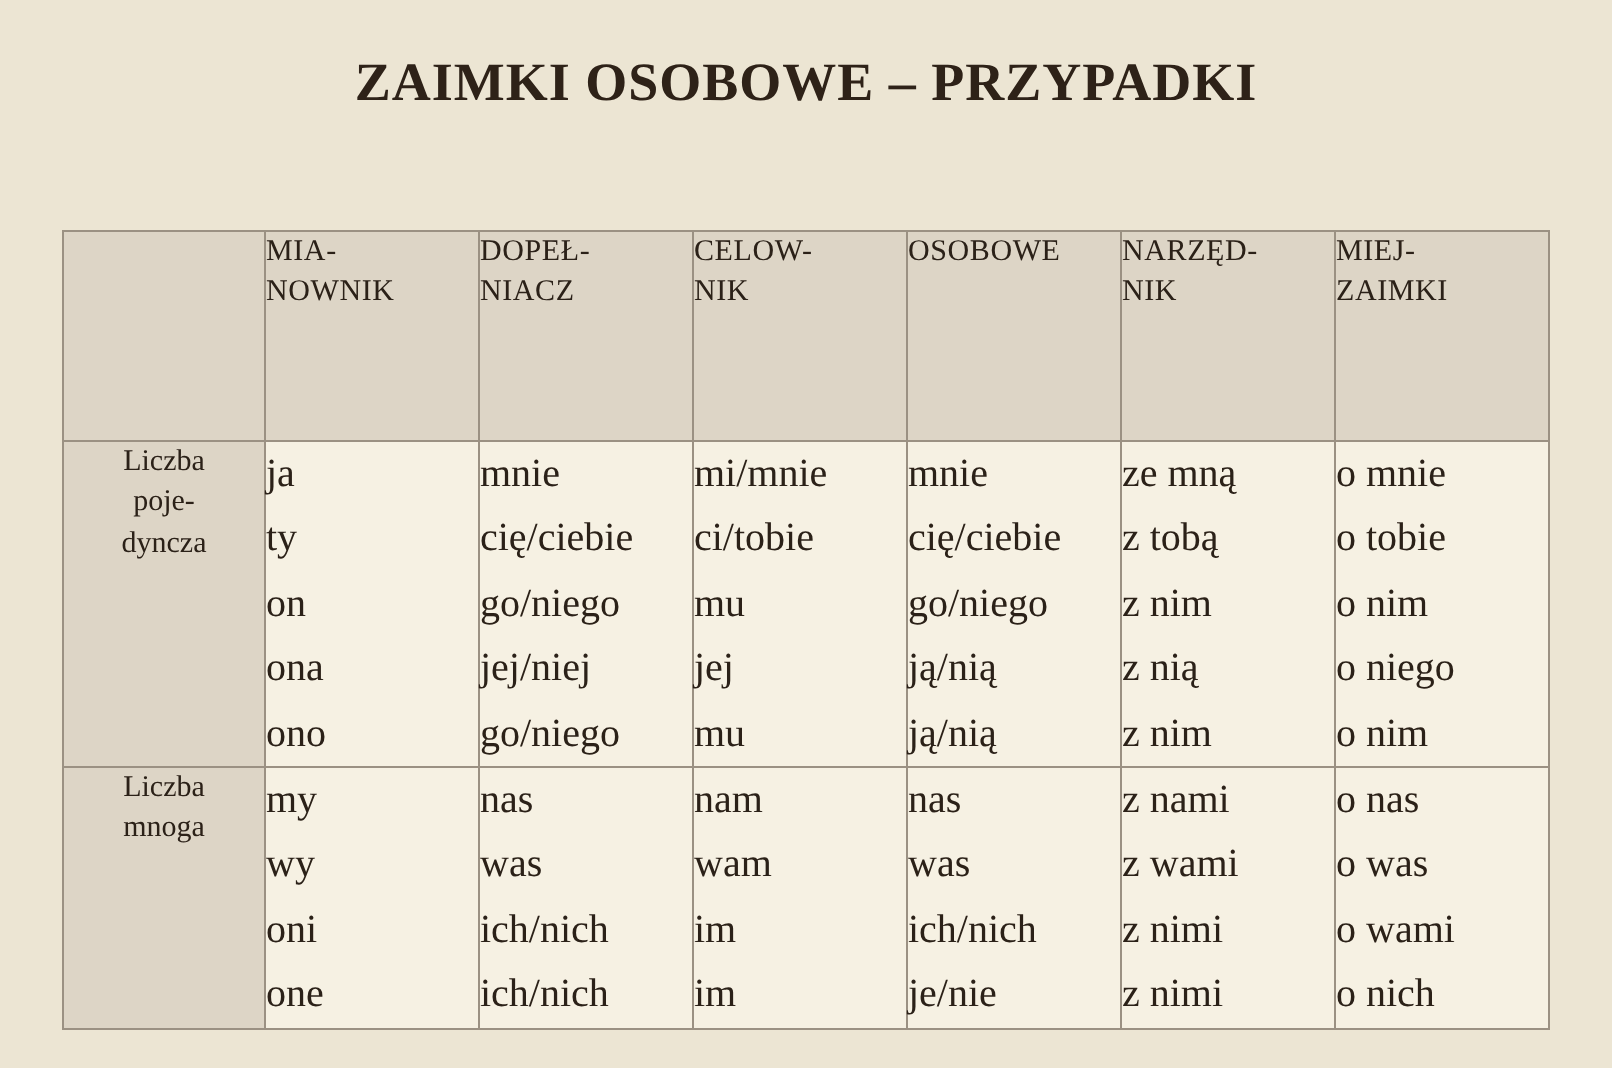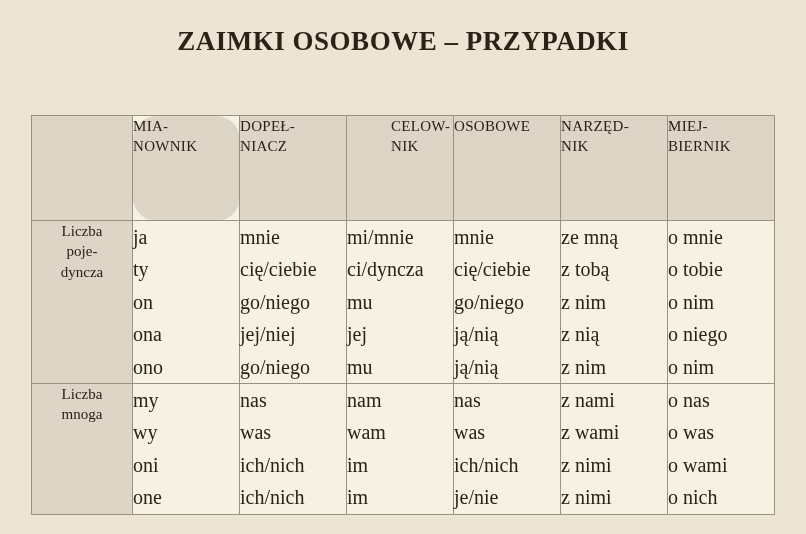--- a/index.html
+++ b/index.html
@@ -99,50 +99,50 @@
 
 <div class="page">
 
   <div class="title">ZAIMKI OSOBOWE – PRZYPADKI</div>
 
   <div class="table-wrap">
     <table class="grid">
       <thead>
         <tr>
           <th class="hdr-corner"></th>
-          <th class="colhead" style="white-space:pre-line;border-radius:24px;">MIA-
+          <th class="colhead" style="white-space:pre-line;">MIA-
 NOWNIK</th>
           <th class="colhead" style="white-space:pre-line;">DOPEŁ-
 NIACZ</th>
-          <th class="colhead" style="white-space:pre-line;padding-left:44px;">CELOW-
+          <th class="colhead" style="white-space:pre-line;">CELOW-
 NIK</th>
           <th class="colhead" style="white-space:pre-line;">OSOBOWE</th>
           <th class="colhead" style="white-space:pre-line;">NARZĘD-
 NIK</th>
           <th class="colhead" style="white-space:pre-line;">MIEJ-
-BIERNIK</th>
+ZAIMKI</th>
         </tr>
       </thead>
       <tbody>
         <tr class="row-sg">
           <td class="rowhead" style="white-space:pre-line;">Liczba
 poje-
 dyncza</td>
           <td class="cell">ja
 ty
 on
 ona
 ono</td>
           <td class="cell">mnie
 cię/ciebie
 go/niego
 jej/niej
 go/niego</td>
           <td class="cell">mi/mnie
-ci/dyncza
+ci/tobie
 mu
 jej
 mu</td>
           <td class="cell">mnie
 cię/ciebie
 go/niego
 ją/nią
 ją/nią</td>
           <td class="cell">ze mną
 z tobą

